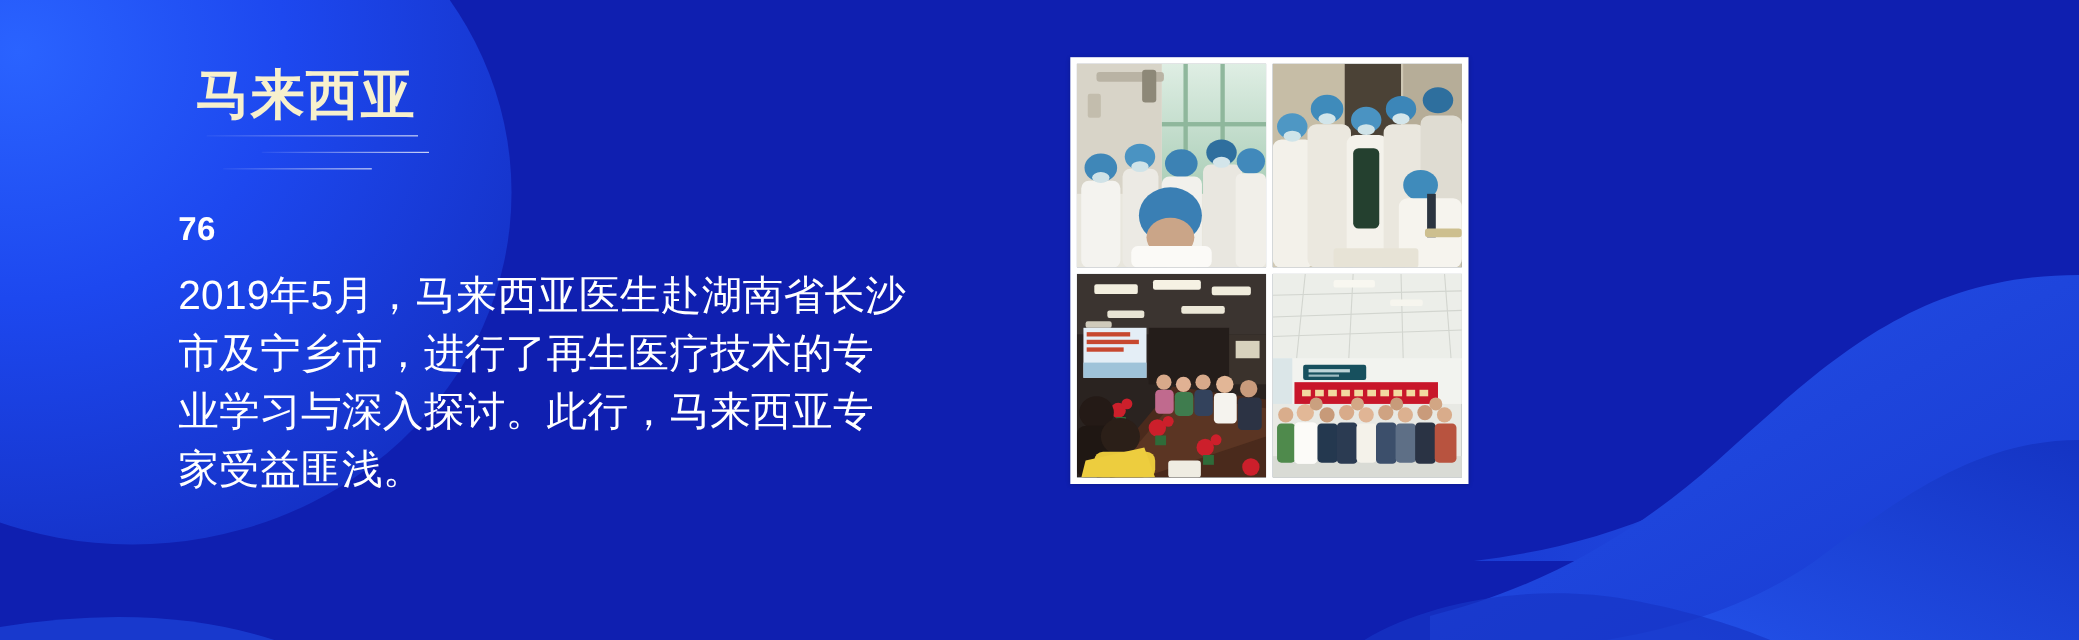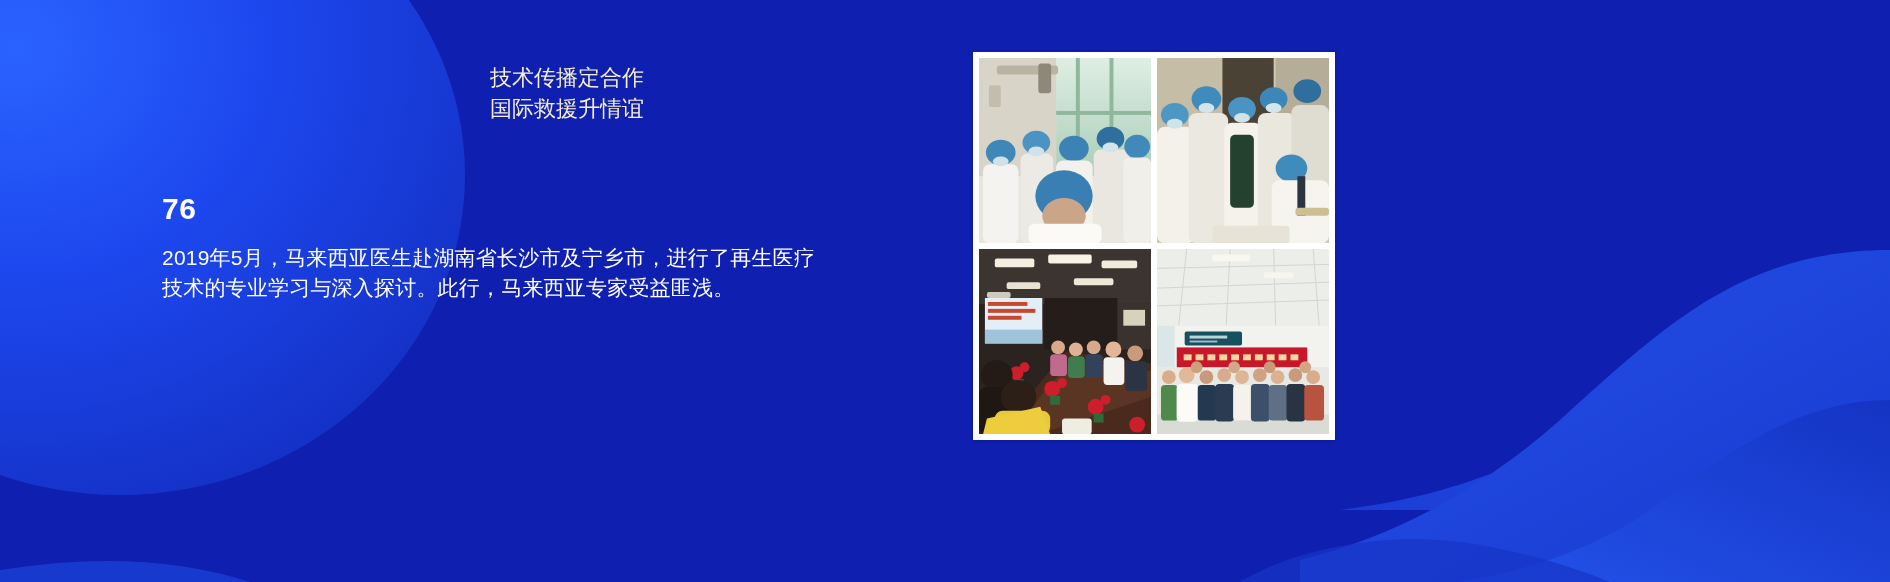--- a/index.html
+++ b/index.html
@@ -63,21 +63,21 @@
     font-weight:bold;
     color:#ffffff;
     letter-spacing:0.5px;
   }
 
   .body-text {
     position:absolute;
     left:2px; top:243px;
     width:668px;
     color:#ffffff;
-    font-size:21px;
+    font-size:37px;
     line-height:1.42;
     letter-spacing:0.2px;
   }
 
   
   .collage {
     position:absolute;
     left:973px; top:52px;
     width:362px; height:388px;
     background:#ffffff;
@@ -129,25 +129,29 @@
       <path d="M 1890 250 C 1740 250 1660 330 1560 420 C 1470 500 1380 540 1300 560 L 1300 582 L 1890 582 Z" fill="url(#waveGrad1)"></path>
 
       <path d="M 1890 400 C 1800 400 1730 450 1650 510 C 1590 552 1520 572 1460 582 L 1890 582 Z" fill="url(#cornerGrad)" opacity="0.95"></path>
 
       <path d="M 1240 582 C 1300 545 1400 530 1480 545 C 1540 556 1580 570 1610 582 Z" fill="#1735c6" opacity="0.7"></path>
     </svg>
   </div>
 
   <div class="left-col">
 
-
-    <div class="subtitle-block">
-      <div>技术传播定合作</div>
-      <div>国际救援升情谊</div>
-    </div>
+    <div class="title-block">
+      <div class="slide-title">马来西亚</div>
+      <div class="title-rules">
+        <i class="r1"></i>
+        <i class="r2"></i>
+        <i class="r3"></i>
+      </div>
+    </div>
+
 
     <div class="number-badge">76</div>
 
     <div class="body-text">2019年5月，马来西亚医生赴湖南省长沙市及宁乡市，进行了再生医疗技术的专业学习与深入探讨。此行，马来西亚专家受益匪浅。</div>
   </div>
 
   <div class="collage">
 
     <div class="photo">
       <svg viewBox="0 0 174 188" preserveAspectRatio="xMidYMid slice">

